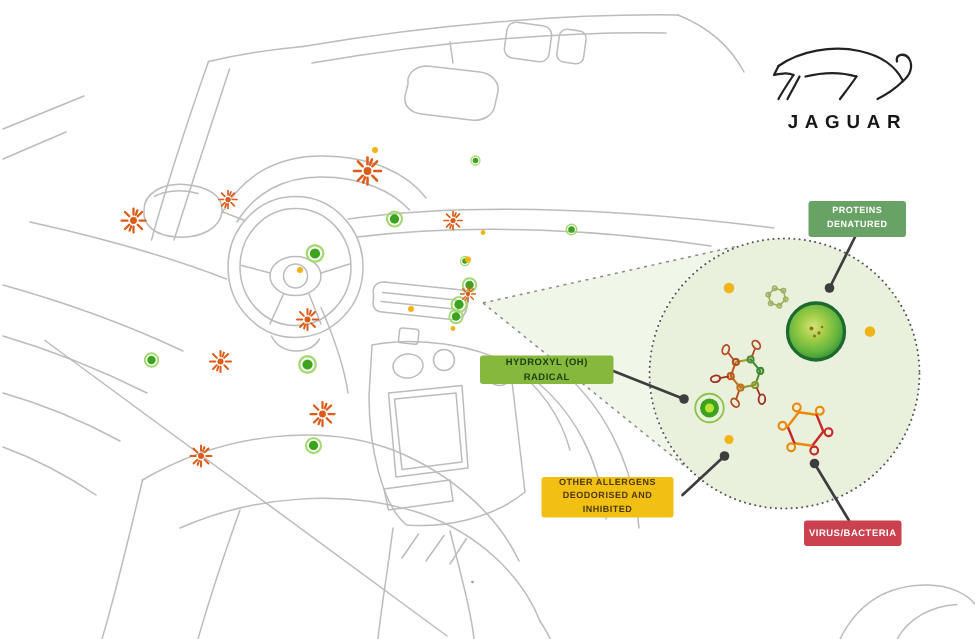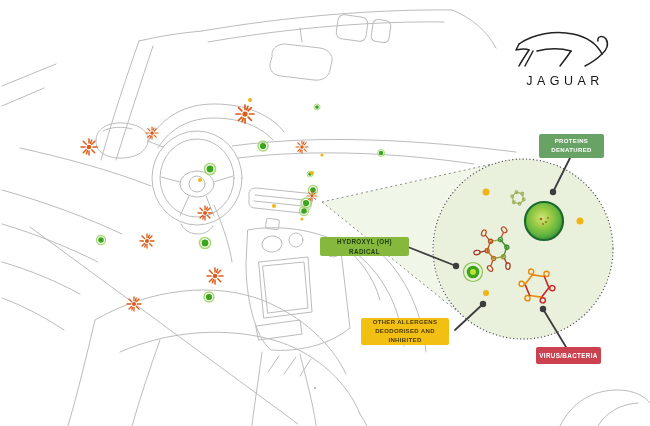--- a/index.html
+++ b/index.html
@@ -11,21 +11,21 @@
     text-align:center;font-weight:bold;border-radius:2px;line-height:1.5;letter-spacing:.35px;
     text-transform:uppercase;box-sizing:border-box;padding:2px 3px;
   }
   #callout-proteins{left:539px;top:134px;width:65px;height:24px;font-size:6px;}
   #callout-hydroxyl{left:320px;top:237px;width:89px;height:19px;font-size:6.3px;}
   #callout-allergens{left:361px;top:318px;width:88px;height:27px;font-size:6px;}
   #callout-virus{left:536px;top:347px;width:65px;height:17px;font-size:6.3px;}
   .brand-block{position:absolute;left:503px;top:24px;width:120px;height:66px;}
   .brand-word{
     position:absolute;left:0;top:50px;width:120px;text-align:center;
-    font-size:12.5px;font-weight:normal;letter-spacing:4.5px;padding-left:4px;box-sizing:border-box;color:#161616;
+    font-size:12.5px;font-weight:bold;letter-spacing:4.5px;padding-left:4px;box-sizing:border-box;color:#161616;
   }
 </style>
 </head>
 <body>
 
 <div class="stage">
 
   <svg class="scene" width="650" height="426" viewBox="0 0 650 426">
     <defs>
       <radialGradient id="gradProtein" cx="45%" cy="42%" r="62%">

